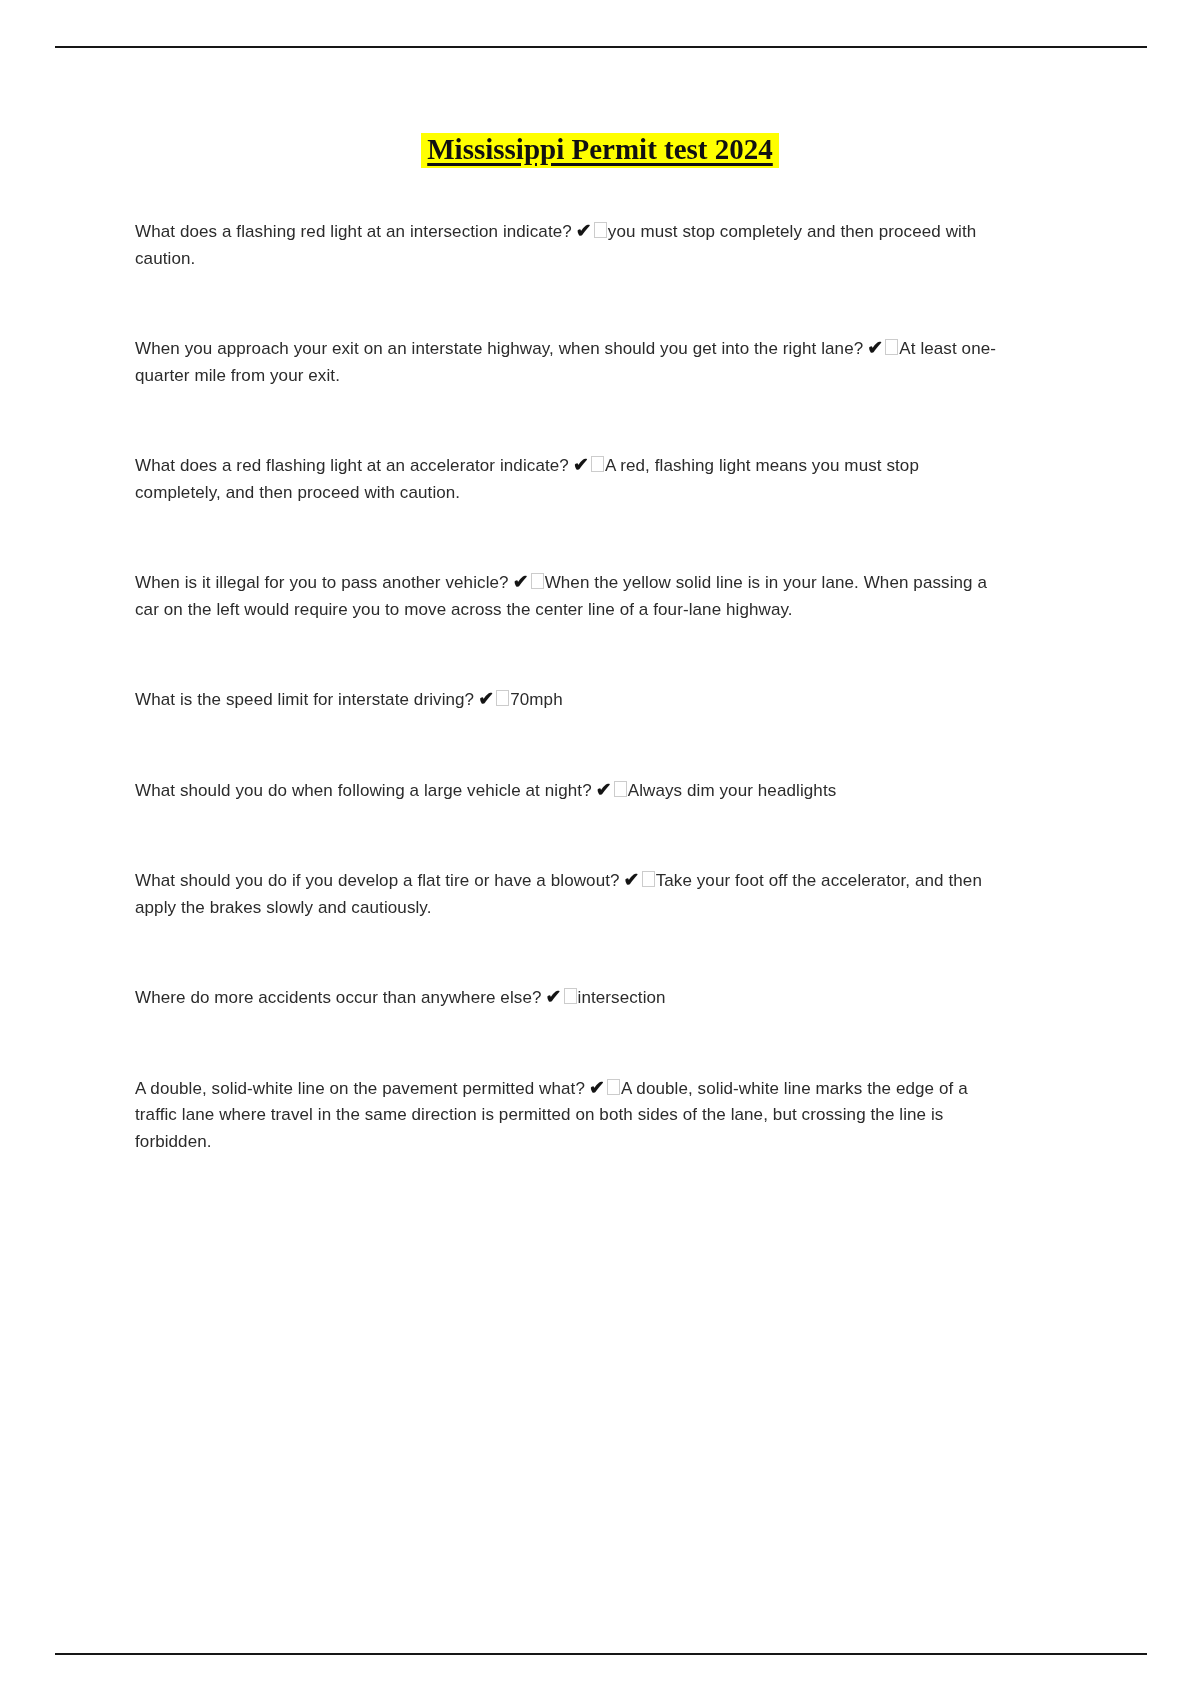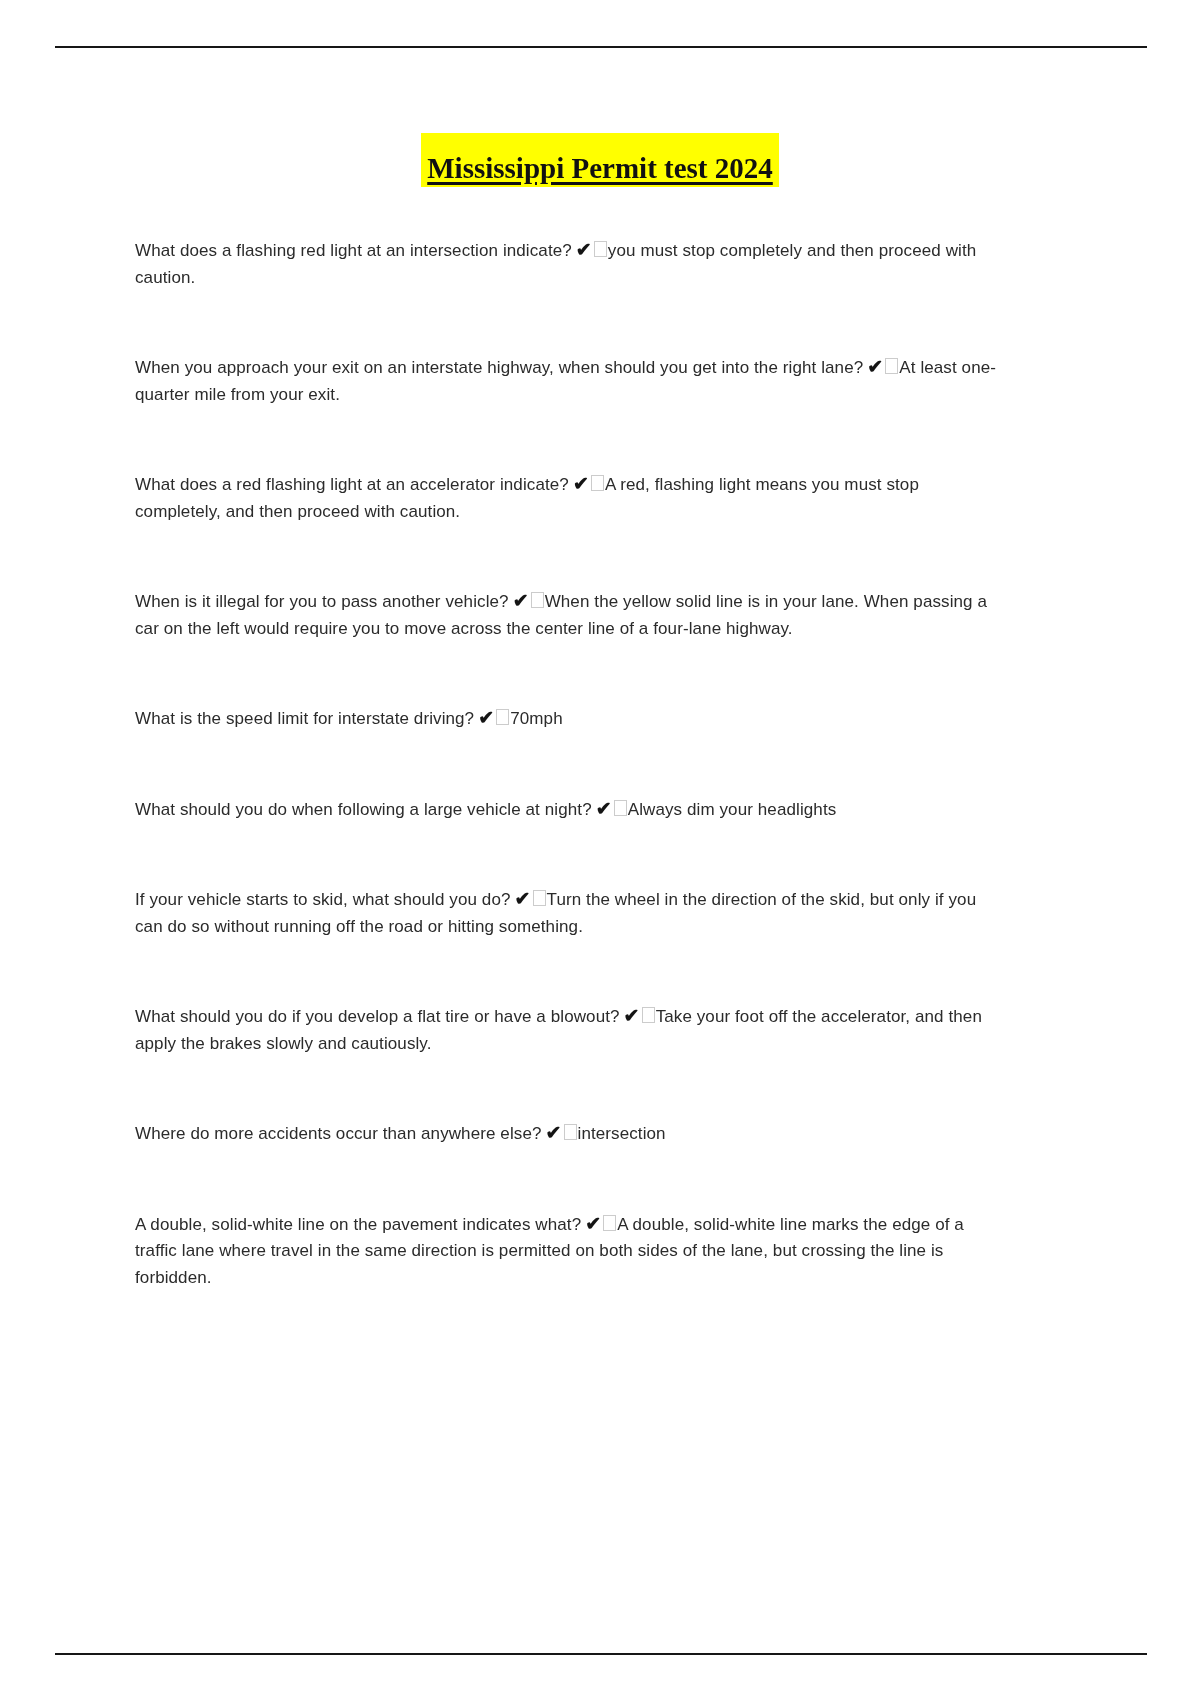--- a/index.html
+++ b/index.html
@@ -29,21 +29,21 @@
     margin-top: 133px;
     text-align: center;
   }
   .title {
     display: inline-block;
     font-family: "Liberation Serif", serif;
     font-weight: 700;
     font-size: 29px;
     color: #111111;
     background: #ffff00;
-    padding: 19px 6px 2px 6px;
+    padding: 0 6px 2px 6px;
     text-decoration: underline;
     text-decoration-thickness: 2.5px;
     text-underline-offset: 4px;
   }
   .qa-list {
     margin: 50px 135px 0 135px;
     width: 872px;
   }
   .qa {
     font-size: 17px;
@@ -86,24 +86,23 @@
 
     <div class="qa"><span>What does a red flashing light at an accelerator indicate?</span><span class="check">✔</span><span class="ebox"></span><span>A red, flashing light means you must stop completely, and then proceed with caution.</span></div>
 
     <div class="qa"><span>When is it illegal for you to pass another vehicle?</span><span class="check">✔</span><span class="ebox"></span><span>When the yellow solid line is in your lane. When passing a car on the left would require you to move across the center line of a four-lane highway.</span></div>
 
     <div class="qa"><span>What is the speed limit for interstate driving?</span><span class="check">✔</span><span class="ebox"></span><span>70mph</span></div>
 
     <div class="qa"><span>What should you do when following a large vehicle at night?</span><span class="check">✔</span><span class="ebox"></span><span>Always dim your headlights</span></div>
 
 
-    <div class="qa"><span>If your vehicle starts to skid, what should you do?</span><span class="check">✔</span><span class="ebox"></span><span>Turn the wheel in the direction of the skid, but only if you can do so without running off the road or hitting something.</span></div>
 
     <div class="qa"><span>What should you do if you develop a flat tire or have a blowout?</span><span class="check">✔</span><span class="ebox"></span><span>Take your foot off the accelerator, and then apply the brakes slowly and cautiously.</span></div>
 
     <div class="qa"><span>Where do more accidents occur than anywhere else?</span><span class="check">✔</span><span class="ebox"></span><span>intersection</span></div>
 
-    <div class="qa"><span>A double, solid-white line on the pavement indicates what?</span><span class="check">✔</span><span class="ebox"></span><span>A double, solid-white line marks the edge of a traffic lane where travel in the same direction is permitted on both sides of the lane, but crossing the line is forbidden.</span></div>
+    <div class="qa"><span>A double, solid-white line on the pavement permitted what?</span><span class="check">✔</span><span class="ebox"></span><span>A double, solid-white line marks the edge of a traffic lane where travel in the same direction is permitted on both sides of the lane, but crossing the line is forbidden.</span></div>
 
   </div>
 
   <div class="rule rule-bottom"></div>
 </div>
 
 </body></html>

